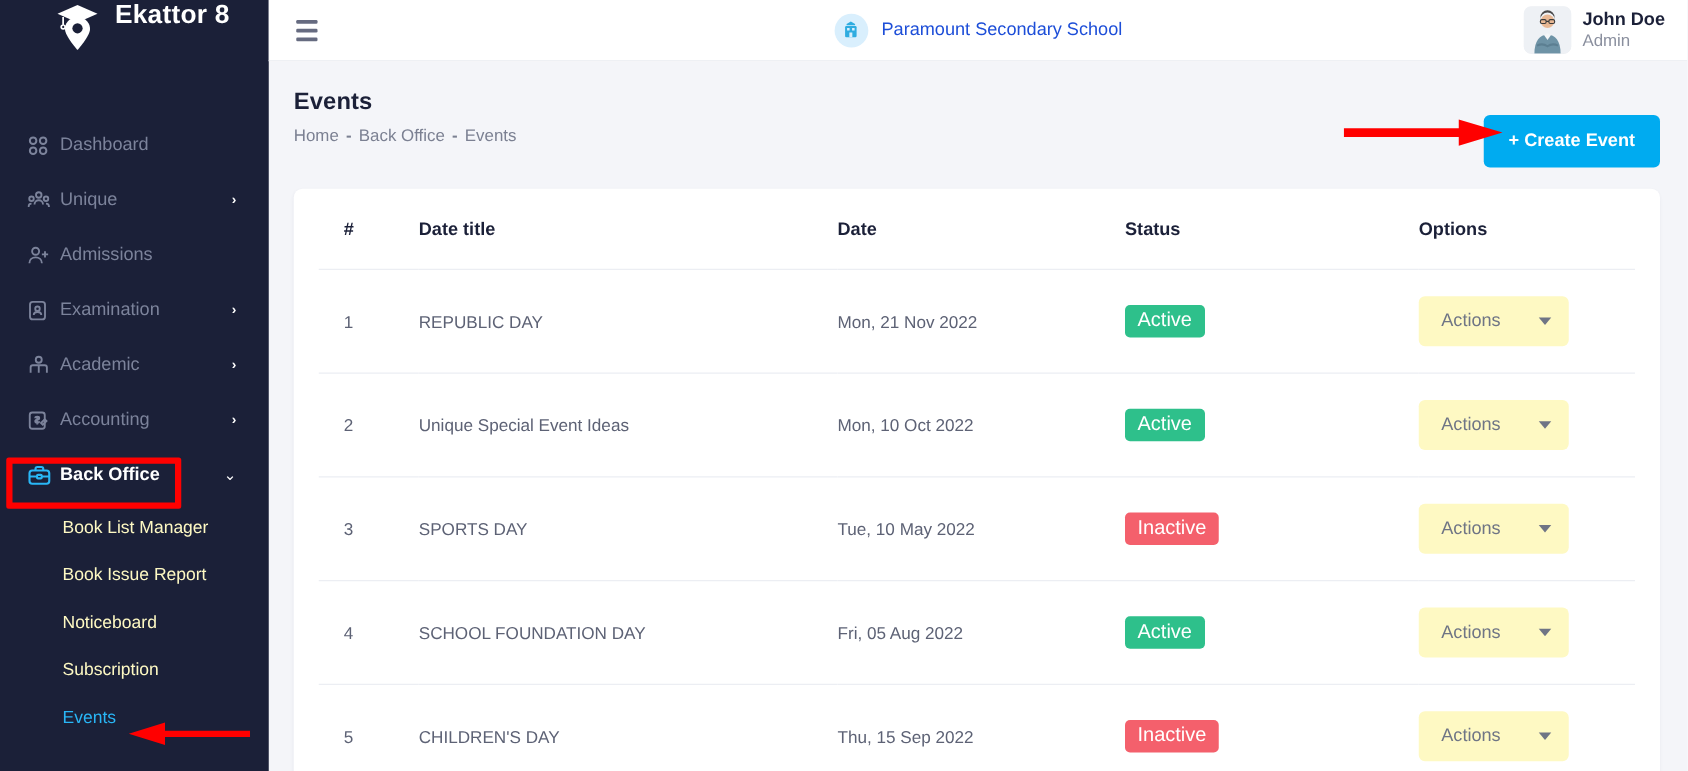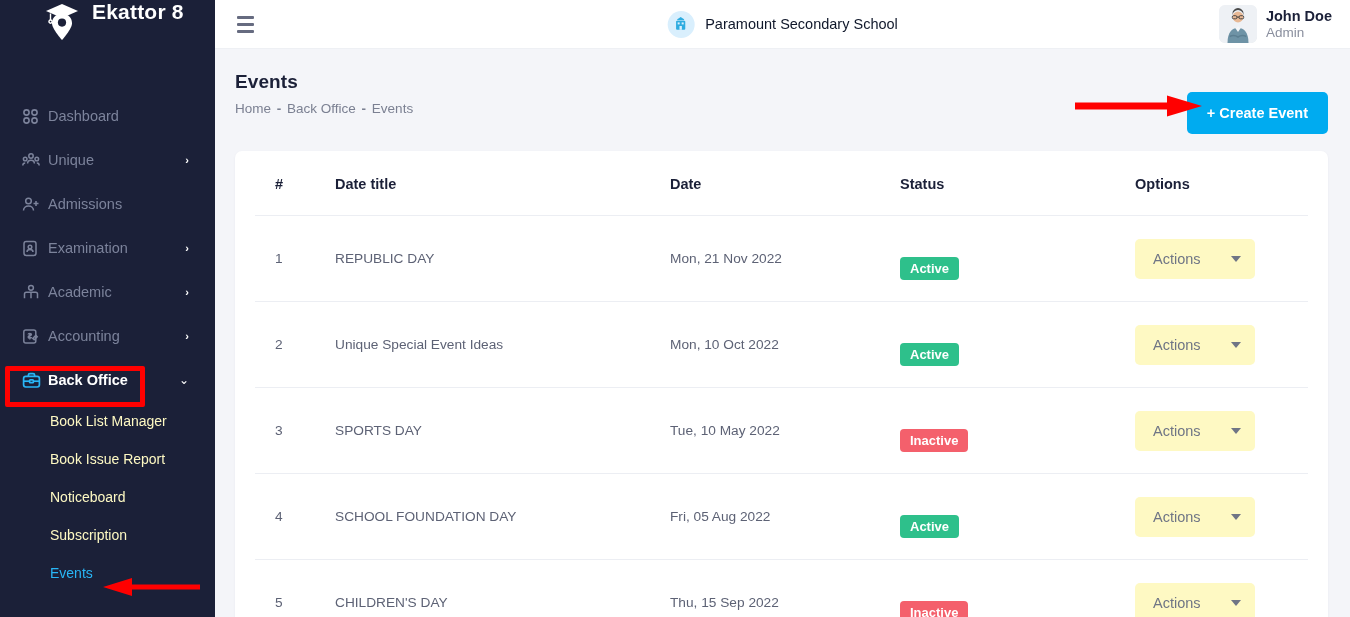--- a/index.html
+++ b/index.html
@@ -82,21 +82,21 @@
 
   .school {
     position: absolute; left: 50%; transform: translateX(-50%);
     display: flex; align-items: center; gap: 11px;
   }
   .school-ico {
     width: 27px; height: 27px; border-radius: 50%;
     background: #d9effd;
     display: flex; align-items: center; justify-content: center;
   }
-  .school-name { color: #0f172a; font-size: 14.5px; white-space: nowrap; }
+  .school-name { color: #1d4ed8; font-size: 14.5px; white-space: nowrap; }
 
   .user { margin-left: auto; display: flex; align-items: center; gap: 9px; cursor: pointer; }
   .avatar {
     width: 38px; height: 38px; border-radius: 6px;
     background: linear-gradient(160deg,#f0f2f5 0%, #e6e9ee 100%);
     position: relative; overflow: hidden; flex: 0 0 38px;
   }
   .user-meta { line-height: 1.25; }
   .user-name { color: #1b2038; font-size: 14.5px; font-weight: 700; white-space: nowrap; }
   .user-role { color: #8a8f9e; font-size: 13.5px; }
@@ -145,25 +145,24 @@
   tbody tr:last-child td { border-bottom: none; }
   .col-num { width: 80px; padding-left: 20px !important; }
   .col-title { width: 335px; }
   .col-date { width: 230px; margin-left: 16px; }
   .col-status { width: 235px; }
   .col-opts { width: auto; }
   thead .col-num { padding-left: 20px !important; }
 
   .badge {
     display: inline-block;
-    color: #fff; font-size: 13px; font-weight: 700;
+    color: #fff; font-size: 16px; font-weight: 400;
     border-radius: 4px;
     padding: 5px 10px 5px 10px;
     line-height: 1;
-    margin-top: 20px;
   }
   .badge.active { background: #2ec08b; }
   .badge.inactive { background: #f4606c; }
 
   .actions-btn {
     background: #fef9c3; border: none; border-radius: 5px;
     font-family: "Liberation Sans", sans-serif;
     color: #6f7585; font-size: 14.5px;
     padding: 12px 14px 12px 18px;
     min-width: 120px;

